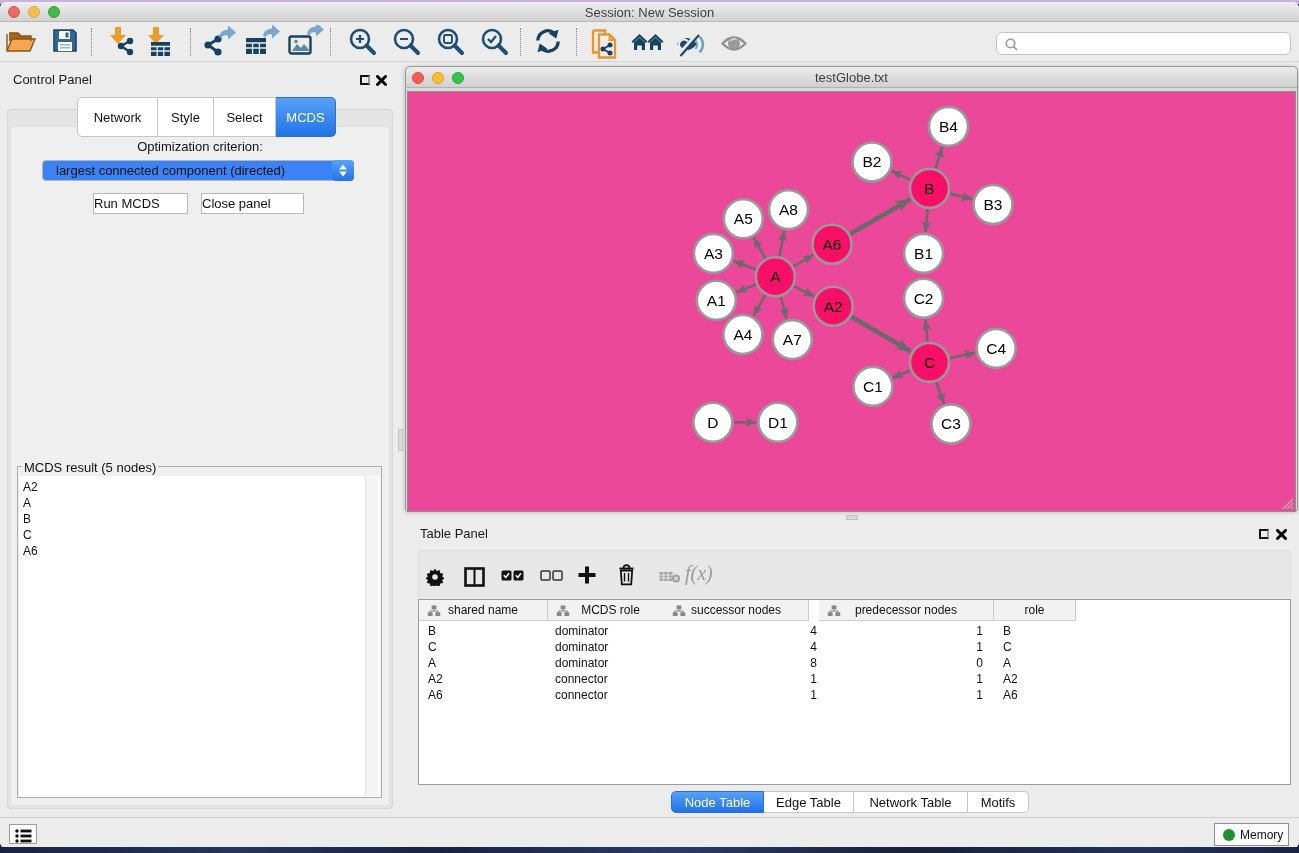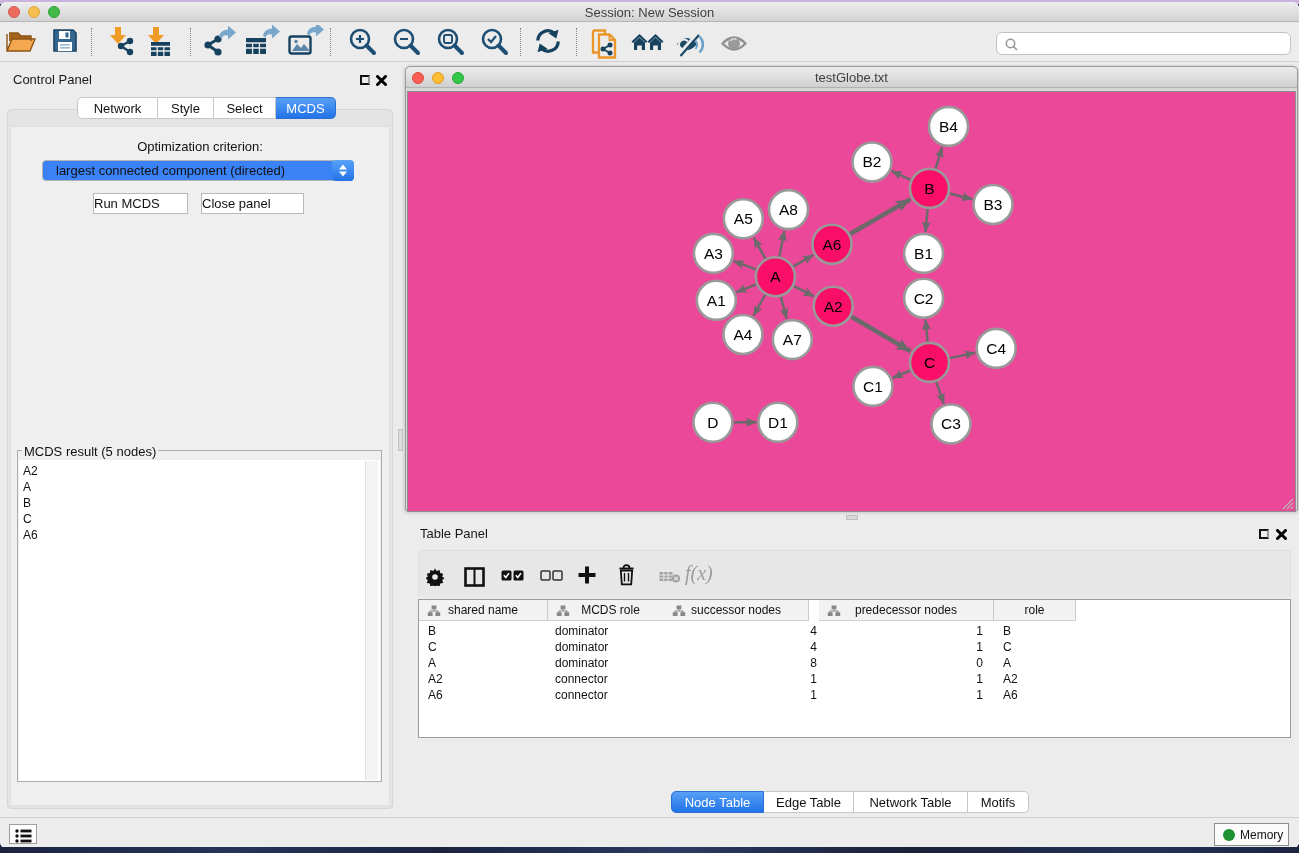--- a/index.html
+++ b/index.html
@@ -17,46 +17,46 @@
 .tl.g{background:#43ba49;border:1px solid #2fa236}
 
 .toolbar{position:absolute;left:0;top:20px;width:100%;height:40px;background:#ececec;border-bottom:1px solid #d2d2d2}
 .ticon{position:absolute;top:0}
 .tsep{position:absolute;top:6px;height:28px;width:0;border-left:1px dotted #848484}
 .search{position:absolute;left:996px;top:10px;width:295px;height:23px;background:#fff;border:1px solid #c3c3c3;border-radius:6px}
 .search svg{position:absolute;left:7px;top:4px}
 
 .cp-title{position:absolute;left:13px;top:70px;font-size:13px;color:#1a1a1a}
 .cp-float{position:absolute;left:360px;top:73px;width:10px;height:10px;border:2px solid #111;border-right-color:#9a9a9a;border-bottom-color:#111}
-.tabs{position:absolute;left:77px;top:95px;height:22px;display:flex;font-size:13px;z-index:6}
+.tabs{position:absolute;left:77px;top:95px;height:40px;display:flex;font-size:13px;z-index:6}
 .tab{background:#fff;border:1px solid #c6c6c6;border-left:none;color:#111;display:flex;align-items:center;justify-content:center}
 .tab.first{border-left:1px solid #c6c6c6;border-radius:5px 0 0 5px}
 .tab.sel{background:linear-gradient(#58a0f6,#2173e8);color:#fff;border-color:#2d6fd0;border-radius:0 5px 5px 0}
 .cp-outer{position:absolute;left:7px;top:107px;width:386px;height:700px;background:#e4e4e4;border:1px solid #d6d6d6;border-radius:4px}
 .cp-inner{position:absolute;left:10px;top:124px;width:380px;height:680px;background:#efefef;border:1px solid #e0e0e0}
 .opt-label{position:absolute;left:0;top:137px;width:400px;text-align:center;font-size:13px;color:#111}
 .combo{position:absolute;left:42px;top:158px;width:312px;height:21px;background:#3b82f6;border:1px solid #b4b4b4;border-radius:4px;font-size:13px;color:#111}
 .combo .ctext{position:absolute;left:13px;top:2px}
 .combo .cbtn{position:absolute;right:-1px;top:-1px;width:22px;height:21px;background:linear-gradient(#5ba2f7,#2173e8);border-radius:4px;}
 .btn{position:absolute;height:21px;background:#fff;border:1px solid #b9b9b9;border-radius:0;font-size:13px;color:#111;text-align:left;line-height:19px}
-.fieldset{position:absolute;left:17px;top:448px;width:365px;height:332px;border:1px solid #adadad}
+.fieldset{position:absolute;left:17px;top:464px;width:365px;height:332px;border:1px solid #adadad}
 .fieldset .legend{position:absolute;left:4px;top:-7px;background:#efefef;padding:0 2px;font-size:13px;color:#111}
 .mlist{position:absolute;left:1px;top:9px;width:361px;height:321px;background:#fff;font-size:12px;color:#111}
 .mlist div{padding-left:4px;height:16px;line-height:16px}
 .mscroll{position:absolute;right:3px;top:10px;width:13px;height:319px;background:#f4f4f4;border-left:1px solid #e2e2e2}
 
 .nwin{position:absolute;left:405px;top:64px;width:893px;height:445px;background:#d8d8d8;border:1px solid #9a9a9a;border-radius:5px 5px 2px 2px;box-shadow:0 1px 4px rgba(0,0,0,.25)}
 .ntbar{position:absolute;left:0;top:0;width:100%;height:21px;background:linear-gradient(#ececec,#d0d0d0);border-radius:5px 5px 0 0;border-bottom:1px solid #b2b2b2}
 .ntbar .tt{position:absolute;left:0;right:0;top:3px;text-align:center;font-size:13px;color:#3e3e3e}
 .ncanvas{position:absolute;left:1px;top:24px;width:889px;height:421px;background:#ec4899;border:1px solid #8e8e8e}
 
 .tp-title{position:absolute;left:420px;top:524px;font-size:13px;color:#1a1a1a}
 .tp-float{position:absolute;left:1259px;top:527px;width:10px;height:10px;border:2px solid #111;border-right-color:#9a9a9a}
 .tp-toolbar{position:absolute;left:418px;top:548px;width:873px;height:47px;background:#e7e7e7;border:1px solid #dedede;border-bottom:none;border-radius:4px 4px 0 0}
-.table{position:absolute;left:418px;top:597px;width:873px;height:139px;background:#fff;border:1px solid #9c9c9c}
+.table{position:absolute;left:418px;top:597px;width:873px;height:186px;background:#fff;border:1px solid #9c9c9c}
 .th{position:absolute;top:0;height:21px;border-right:1px solid #cbcbcb;border-bottom:1px solid #cfcfcf;text-align:center;line-height:21px;font-size:12px;color:#111;background:#f2f2f2}
 .cell{position:absolute;font-size:12px;color:#111;height:16px;line-height:16px}
 .num{text-align:right}
 .btabs{position:absolute;left:671px;top:789px;height:22px;display:flex;font-size:13px}
 .btab{background:#fff;border:1px solid #c6c6c6;border-left:none;color:#111;display:flex;align-items:center;justify-content:center}
 .btab.sel{background:linear-gradient(#58a0f6,#2173e8);color:#fff;border:1px solid #2d6fd0;border-radius:5px 0 0 5px}
 .btab.last{border-radius:0 5px 5px 0}
 
 .sbar{position:absolute;left:0;top:815px;width:100%;height:31px;background:#ececec;border-top:1px solid #cfcfcf}
 .sbtn{position:absolute;left:9px;top:6px;width:28px;height:20px;background:#fdfdfd;border:1px solid #9d9d9d}

